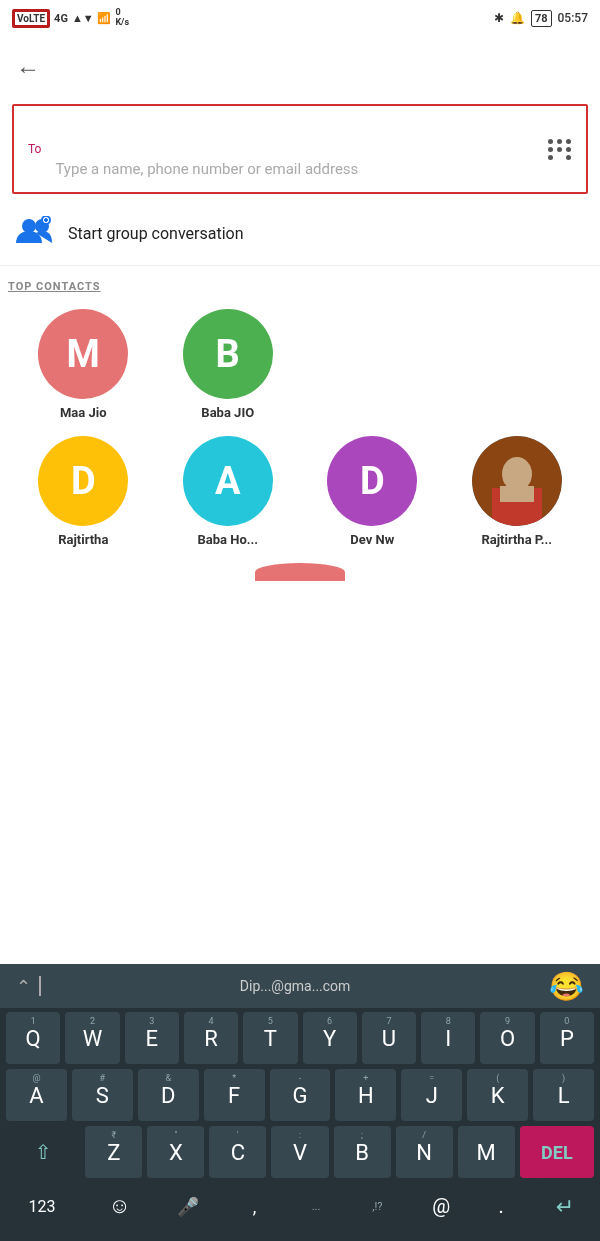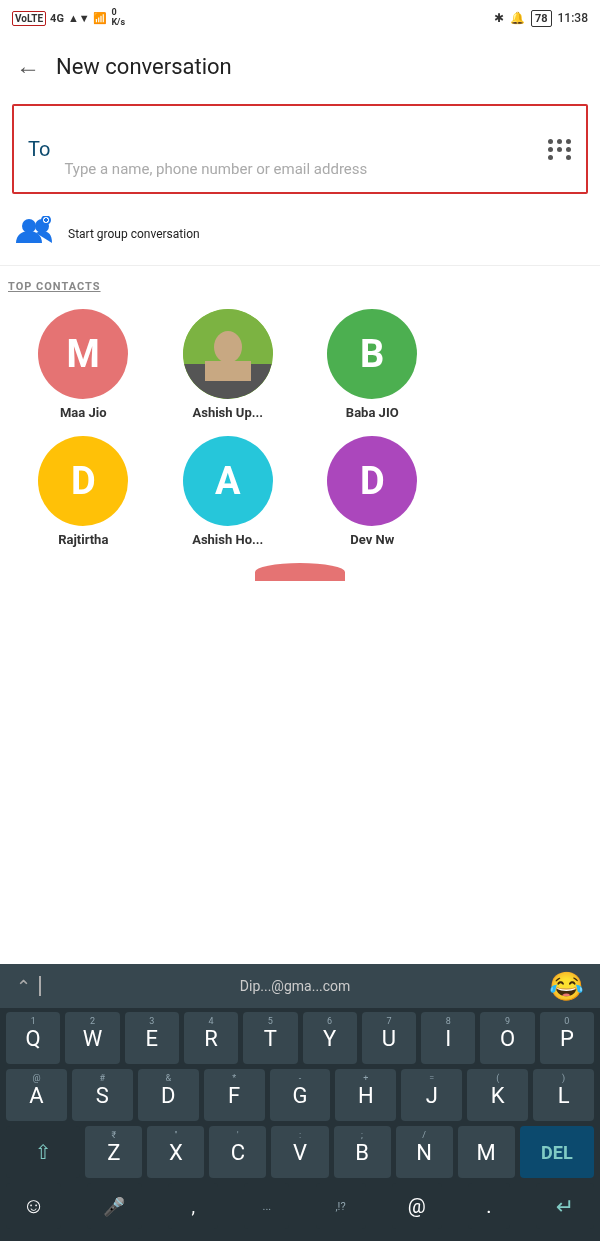--- a/index.html
+++ b/index.html
@@ -70,22 +70,22 @@
     .to-field {
       display: flex;
       align-items: center;
       border: 2px solid #d32f2f;
       margin: 8px 12px;
       padding: 12px 14px;
       border-radius: 2px;
       min-height: 64px;
     }
     .to-label {
-      font-size: 20px;
-      color: #0c4a6e;
+      font-size: 12px;
+      color: #be185d;
       margin-right: 14px;
       flex-shrink: 0;
     }
     .to-input-placeholder {
       font-size: 15px;
       color: #aaa;
       flex: 1;
       line-height: 1.4;
       margin-top: 41px;
     }
@@ -111,21 +111,21 @@
       align-items: center;
       padding: 14px 16px;
       gap: 16px;
       cursor: pointer;
     }
     .group-icon {
       color: #1a73e8;
       font-size: 28px;
     }
     .group-label {
-      font-size: 12px;
+      font-size: 16px;
       color: #222;
       font-weight: 400;
     }
 
     
     .divider {
       height: 1px;
       background: #eee;
       margin: 0 0;
     }
@@ -252,21 +252,21 @@
       top: 4px;
       left: 50%;
       transform: translateX(-50%);
       white-space: nowrap;
     }
     .key-special {
       background: #263238;
       font-size: 16px;
     }
     .key-del {
-      background: #0c4a6e;
+      background: #be185d;
       font-size: 18px;
       color: #80cbc4;
       font-weight: bold;
     }
 
     
     .key-bottom-row {
       display: flex;
       justify-content: space-between;
       gap: 5px;
@@ -289,37 +289,36 @@
       justify-content: center;
       font-size: 18px;
       color: #90a4ae;
     }
   </style>
 </head>
 <body>
 
 <div class="status-bar">
   <div class="status-left">
-    <span style="font-size:10px;font-weight:bold;border:1px solid #b91c1c;padding:1px 2px;border-radius:2px;">VoLTE</span>
+    <span style="font-size:10px;font-weight:bold;border:3px solid #b91c1c;padding:1px 2px;border-radius:2px;">VoLTE</span>
     <span style="font-size:11px;">4G</span>
     <span>▲▼</span>
     <span>📶</span>
     <span style="font-size:9px;line-height:1.1;">0<br>K/s</span>
   </div>
   <div class="status-right">
     <span>✱</span>
     <span>🔔</span>
     <span class="battery-box">78</span>
-    <span>11:38</span>
+    <span>05:57</span>
   </div>
 </div>
 
 <div class="header">
   <span class="back-arrow">←</span>
-  <span class="header-title">New conversation</span>
 </div>
 
 <div class="to-field">
   <span class="to-label">To</span>
   <span class="to-input-placeholder">Type a name, phone number or email address</span>
   <div class="grid-icon">
     <div class="grid-dot"></div>
     <div class="grid-dot"></div>
     <div class="grid-dot"></div>
     <div class="grid-dot"></div>
@@ -353,67 +352,67 @@
 <div class="contacts-grid">
 
   <div class="contact-item">
     <div class="avatar-circle" style="background:#e57373;">
       <span>M</span>
     </div>
     <span class="contact-name">Maa Jio</span>
   </div>
 
 
-  <div class="contact-item">
-    <div class="avatar-circle" style="background:#8bc34a;">
+
+  <div class="contact-item">
+    <div class="avatar-circle" style="background:#4caf50;">
+      <span>B</span>
+    </div>
+    <span class="contact-name">Baba JIO</span>
+  </div>
+
+</div>
+
+<div class="contacts-grid">
+
+  <div class="contact-item">
+    <div class="avatar-circle" style="background:#ffc107;">
+      <span>D</span>
+    </div>
+    <span class="contact-name">Rajtirtha</span>
+  </div>
+
+  <div class="contact-item">
+    <div class="avatar-circle" style="background:#26c6da;">
+      <span>A</span>
+    </div>
+    <span class="contact-name">Baba Ho...</span>
+  </div>
+
+  <div class="contact-item">
+    <div class="avatar-circle" style="background:#ab47bc;">
+      <span>D</span>
+    </div>
+    <span class="contact-name">Dev Nw</span>
+  </div>
+
+  <div class="contact-item">
+    <div class="avatar-circle" style="background:#78909c;">
       <svg width="90" height="90" viewBox="0 0 90 90">
-        <clipPath id="c2">
+        <clipPath id="c3">
             <circle cx="45" cy="45" r="45"></circle>
           </clipPath>
-        <rect width="90" height="90" fill="#7cb342" clip-path="url(#c2)"></rect>
-        <rect x="0" y="55" width="90" height="35" fill="#555" clip-path="url(#c2)"></rect>
-        <ellipse cx="45" cy="38" rx="14" ry="16" fill="#c8a882" clip-path="url(#c2)"></ellipse>
-        <rect x="22" y="52" width="46" height="20" fill="#c8a882" clip-path="url(#c2)"></rect>
+        <rect width="90" height="90" fill="#8b4513" clip-path="url(#c3)"></rect>
+        <ellipse cx="45" cy="38" rx="15" ry="17" fill="#c8a882" clip-path="url(#c3)"></ellipse>
+        <rect x="20" y="52" width="50" height="38" fill="#c0392b" clip-path="url(#c3)"></rect>
+        <rect x="28" y="50" width="34" height="16" fill="#c8a882" clip-path="url(#c3)"></rect>
       </svg>
     </div>
-    <span class="contact-name">Ashish Up...</span>
-  </div>
-
-  <div class="contact-item">
-    <div class="avatar-circle" style="background:#4caf50;">
-      <span>B</span>
-    </div>
-    <span class="contact-name">Baba JIO</span>
-  </div>
-
-</div>
-
-<div class="contacts-grid">
-
-  <div class="contact-item">
-    <div class="avatar-circle" style="background:#ffc107;">
-      <span>D</span>
-    </div>
-    <span class="contact-name">Rajtirtha</span>
-  </div>
-
-  <div class="contact-item">
-    <div class="avatar-circle" style="background:#26c6da;">
-      <span>A</span>
-    </div>
-    <span class="contact-name">Ashish Ho...</span>
-  </div>
-
-  <div class="contact-item">
-    <div class="avatar-circle" style="background:#ab47bc;">
-      <span>D</span>
-    </div>
-    <span class="contact-name">Dev Nw</span>
-  </div>
-
+    <span class="contact-name">Rajtirtha P...</span>
+  </div>
 
 </div>
 
 <div style="height:30px; overflow:hidden; padding: 8px 16px 0; display:flex; gap:10px;">
   <div style="display:flex;flex-direction:column;align-items:center;flex:1;">
     <div style="width:90px;height:18px;border-radius:50% 50% 0 0;background:#e57373;"></div>
   </div>
 </div>
 
 <div class="keyboard-area">
@@ -460,20 +459,21 @@
       <div class="key"><span class="key-sub">"</span>X</div>
       <div class="key"><span class="key-sub">'</span>C</div>
       <div class="key"><span class="key-sub">:</span>V</div>
       <div class="key"><span class="key-sub">;</span>B</div>
       <div class="key"><span class="key-sub">/</span>N</div>
       <div class="key">M</div>
       <div class="key key-del" style="flex:1.3;">DEL</div>
     </div>
 
     <div class="key-bottom-row">
+      <div class="key key-special key-123" style="flex:0 0 72px;height:46px;font-size:16px;">123</div>
       <div class="key key-special key-emoji-btn" style="flex:0 0 55px;height:46px;font-size:22px;">☺</div>
       <div class="key key-special key-mic" style="flex:0 0 55px;height:46px;">
         <span style="font-size:18px;">🎤</span>
       </div>
       <div class="key key-special" style="flex:0 0 50px;height:46px;font-size:18px;">,</div>
       <div class="key key-special" style="flex:0 0 45px;height:46px;font-size:11px;color:#90a4ae;">...</div>
       <div class="key key-special" style="flex:0 0 50px;height:46px;font-size:11px;color:#90a4ae;">,!?</div>
       <div class="key key-special" style="flex:0 0 50px;height:46px;font-size:20px;">@</div>
       <div class="key key-special" style="flex:0 0 42px;height:46px;font-size:20px;">.</div>
       <div class="key key-special" style="flex:0 0 58px;height:46px;font-size:22px;color:#80cbc4;">↵</div>

